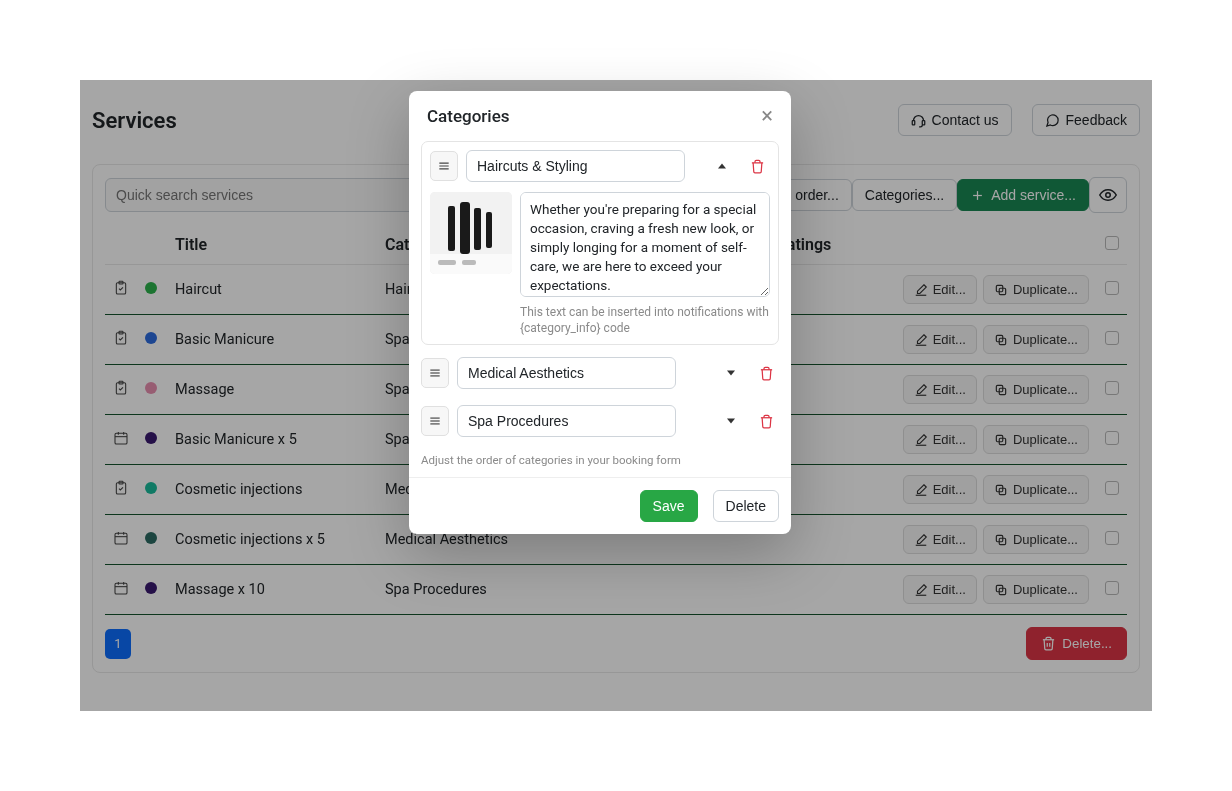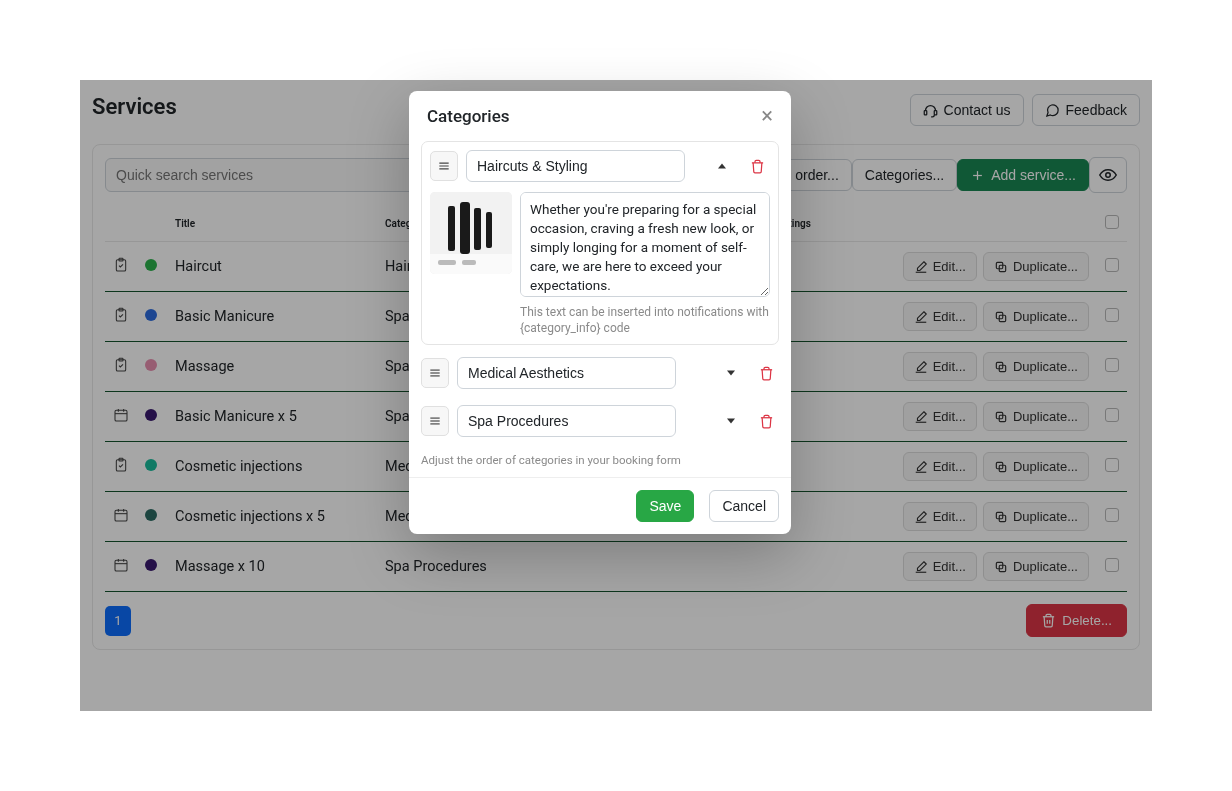--- a/index.html
+++ b/index.html
@@ -26,22 +26,23 @@
   overflow: hidden;
 }
 .overlay {
   position: absolute;
   inset: 0;
   background: rgba(0,0,0,0.35);
 }
 
 .header-row {
   display: flex;
-  padding: 14px 12px;
-  gap: 8px;
+  align-items: center;
+  padding: 24px 12px;
+  gap: 20px;
 }
 .page-title {
   font-size: 22px;
   font-weight: 600;
 }
 .spacer { flex: 1; }
 .btn {
   display: inline-flex;
   align-items: center;
   gap: 6px;
@@ -91,21 +92,21 @@
   border: 1px solid #ced4da;
   border-radius: 6px;
   background: #fff;
   cursor: pointer;
 }
 .icon-btn svg { width: 18px; height: 18px; stroke: #212529; fill: none; stroke-width: 2; }
 
 .tbl { width: 100%; border-collapse: collapse; }
 .tbl th {
   text-align: left;
-  font-size: 10px;
+  font-size: 16px;
   font-weight: 600;
   padding: 10px 8px;
   border-bottom: 1px solid #e8e8e8;
   position: relative;
 }
 .tbl td {
   padding: 10px 8px;
   border-bottom: 1px solid #14532d;
   vertical-align: middle;
   font-size: 14.5px;
@@ -657,18 +658,18 @@
         </div>
       </div>
 
       <div class="order-hint">Adjust the order of categories in your booking form</div>
     </div>
     <div class="modal-ft">
       <button class="btn btn-save">
           <span>Save</span>
         </button>
       <button class="btn">
-          <span>Cancel</span>
+          <span>Delete</span>
         </button>
     </div>
   </div>
 
 </div>
 
 </body></html>

